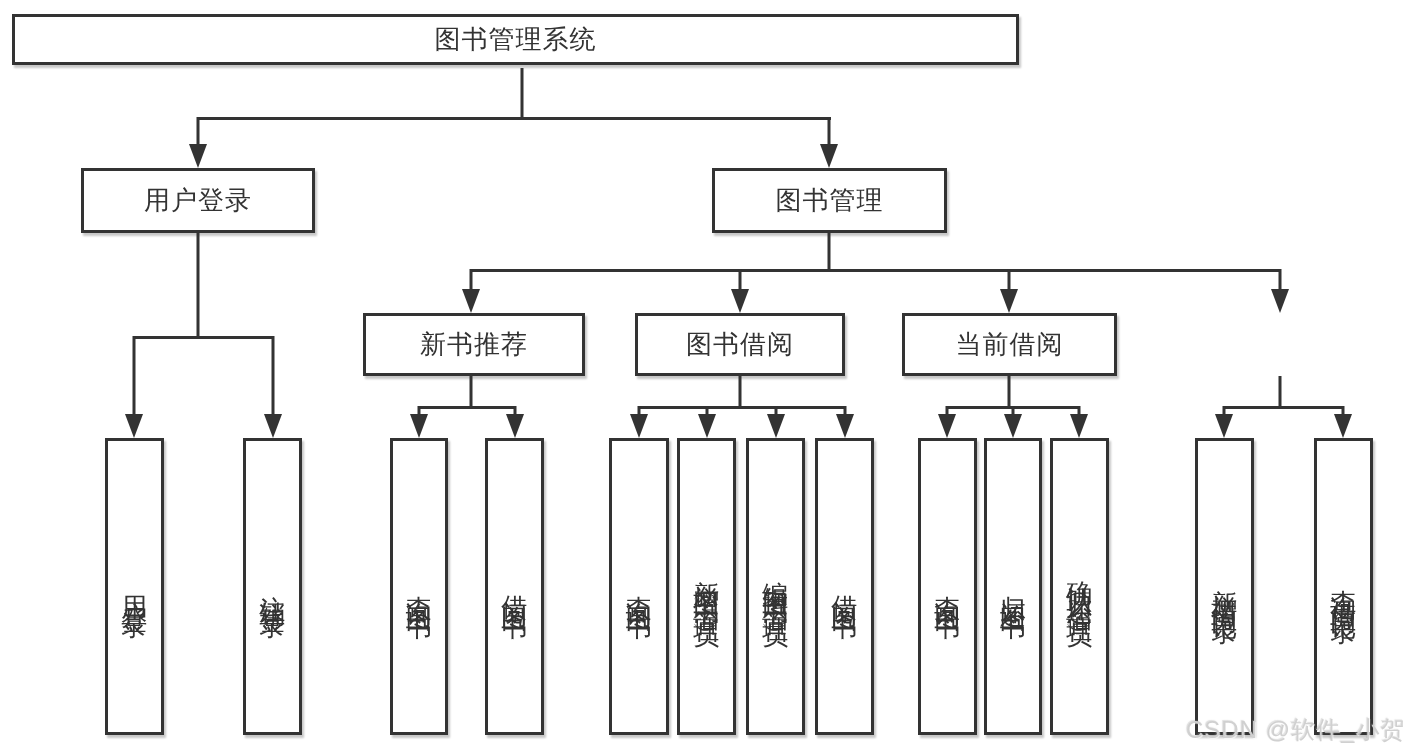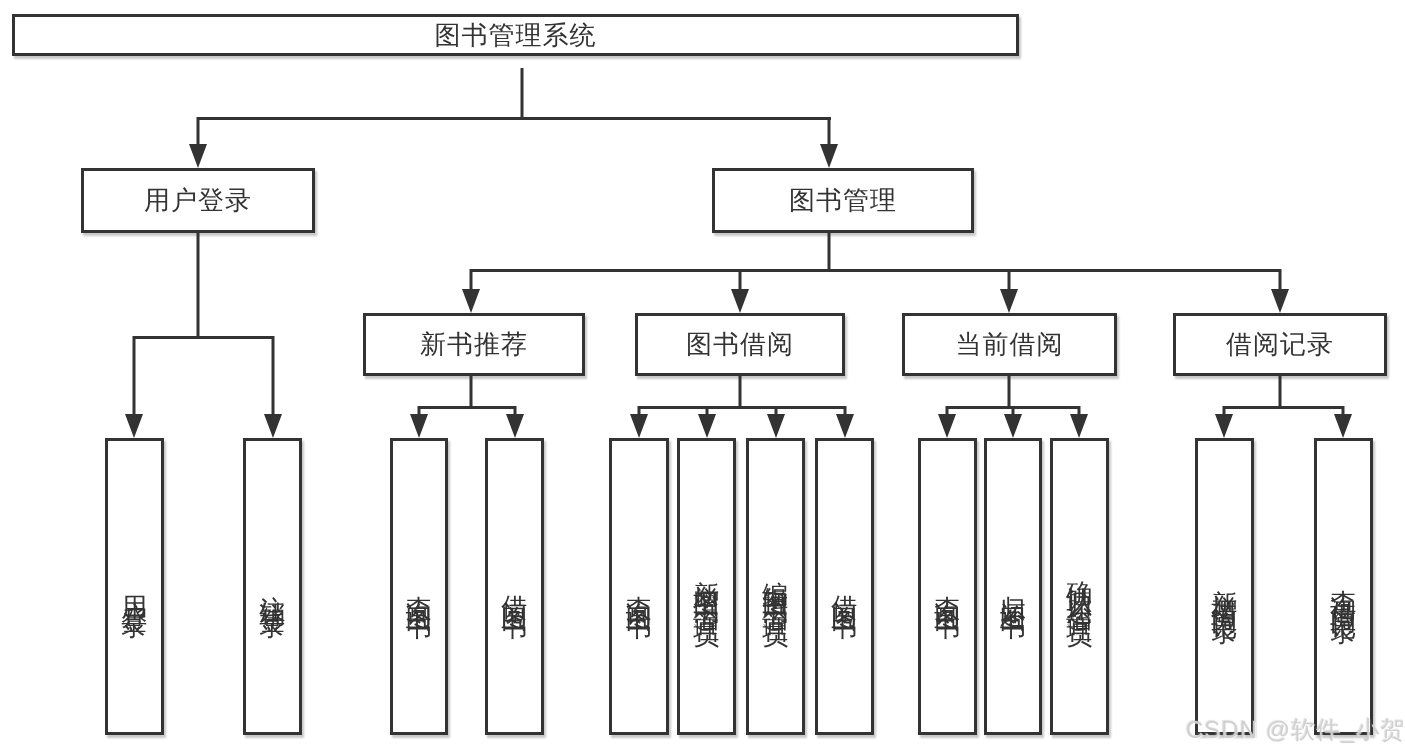--- a/index.html
+++ b/index.html
@@ -36,29 +36,28 @@
     position:absolute;left:1186px;top:714px;z-index:10;
     font-size:24px;color:var(--wm);letter-spacing:1px;white-space:nowrap;
     text-shadow:1px 1px 1px rgba(255,255,255,0.7), -1px -1px 1px rgba(160,160,160,0.35);
   }
 </style>
 </head>
 <body>
 
 <div class="canvas">
 
-  <div class="box rootbox" style="left:12px;top:14px;width:1007px;height:42px;">图书管理系统</div>
+  <div class="box rootbox" style="left:12px;top:14px;width:1007px;height:51px;">图书管理系统</div>
 
   <div class="box hbox" style="left:81px;top:168px;width:234px;height:65px;">用户登录</div>
-  <div class="box hbox" style="left:712px;top:168px;width:262px;height:65px;">图书管理</div>
+  <div class="box hbox" style="left:712px;top:168px;width:235px;height:65px;">图书管理</div>
 
   <div class="box hbox" style="left:363px;top:313px;width:222px;height:63px;">新书推荐</div>
   <div class="box hbox" style="left:635px;top:313px;width:210px;height:63px;">图书借阅</div>
   <div class="box hbox" style="left:902px;top:313px;width:215px;height:63px;">当前借阅</div>
-  <div class="box hbox" style="left:1173px;top:313px;width:214px;height:63px;">借阅记录</div>
 
   <div class="box vbox" style="left:105px;top:438px;width:59px;height:297px;">用户登录</div>
   <div class="box vbox" style="left:243px;top:438px;width:59px;height:297px;">注销登录</div>
 
   <div class="box vbox" style="left:390px;top:438px;width:58px;height:297px;">查询图书</div>
   <div class="box vbox" style="left:485px;top:438px;width:59px;height:297px;">借阅图书</div>
 
   <div class="box vbox" style="left:609px;top:438px;width:60px;height:297px;">查询图书</div>
   <div class="box vbox" style="left:677px;top:438px;width:59px;height:297px;">新增图书（管理员）</div>
   <div class="box vbox" style="left:746px;top:438px;width:59px;height:297px;">编辑图书（管理员）</div>

